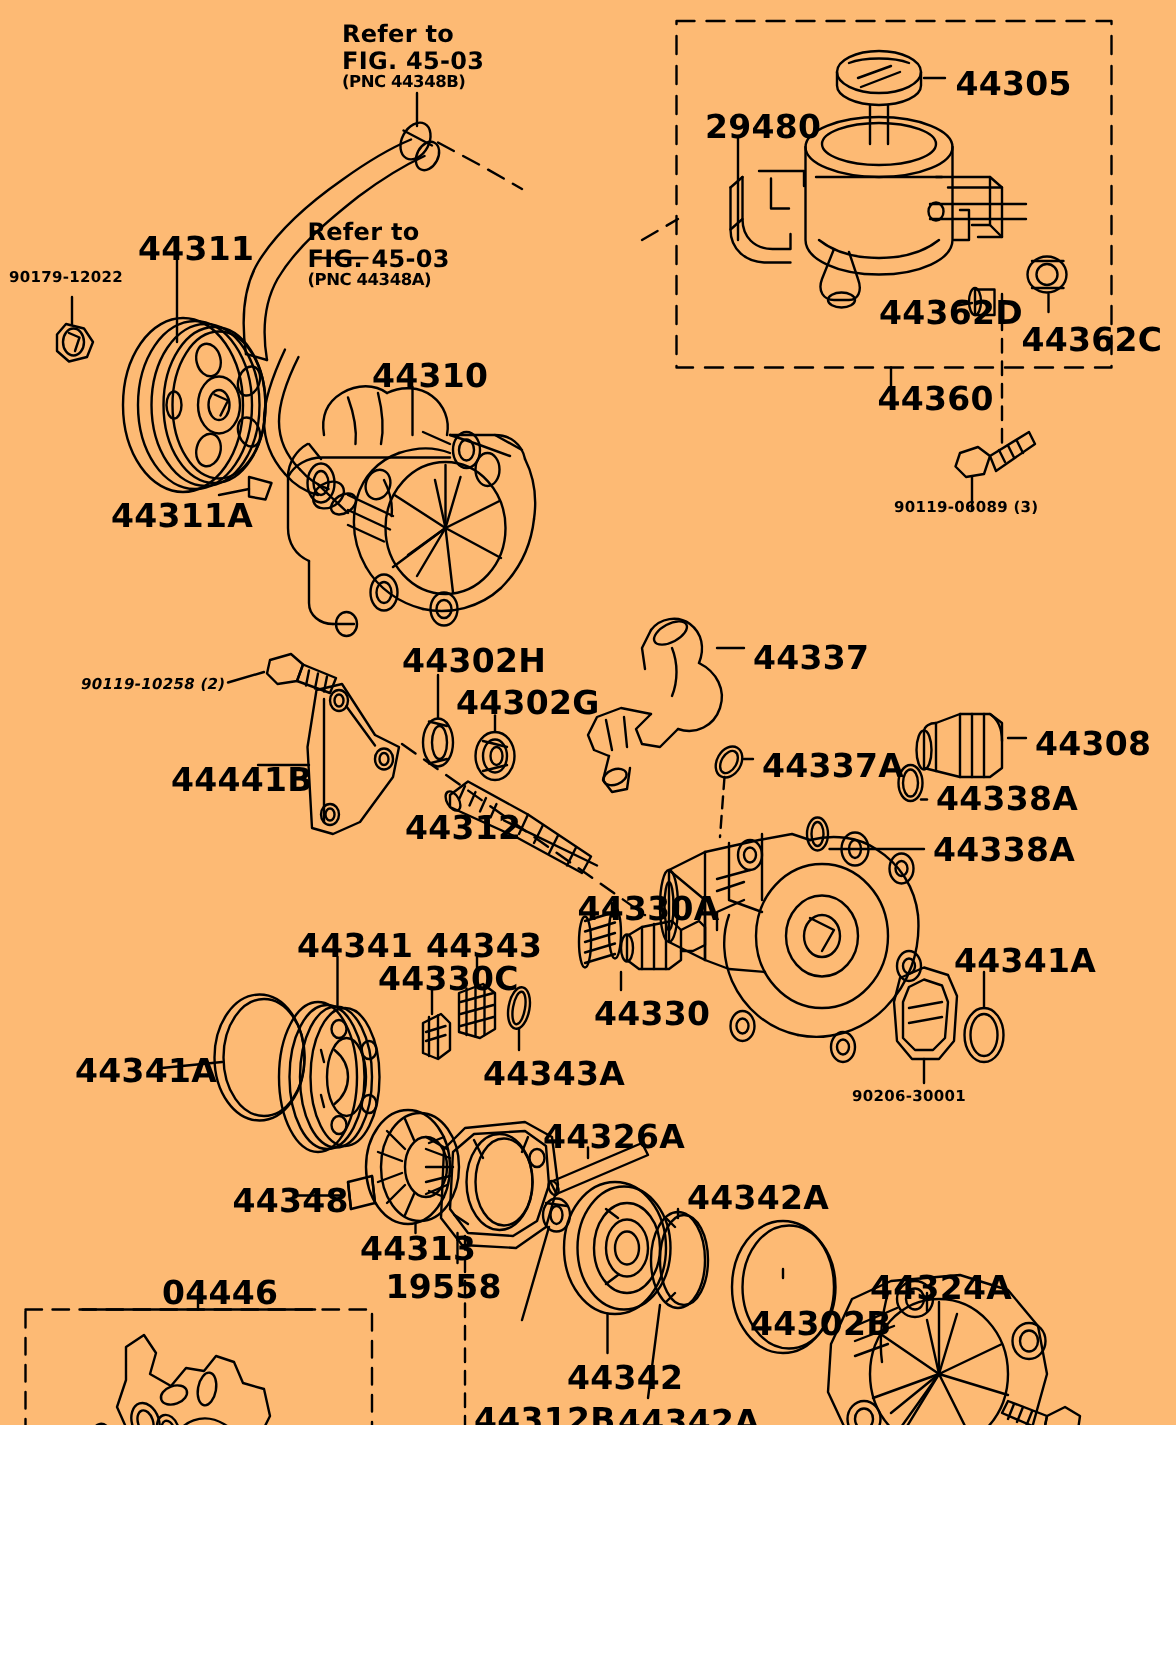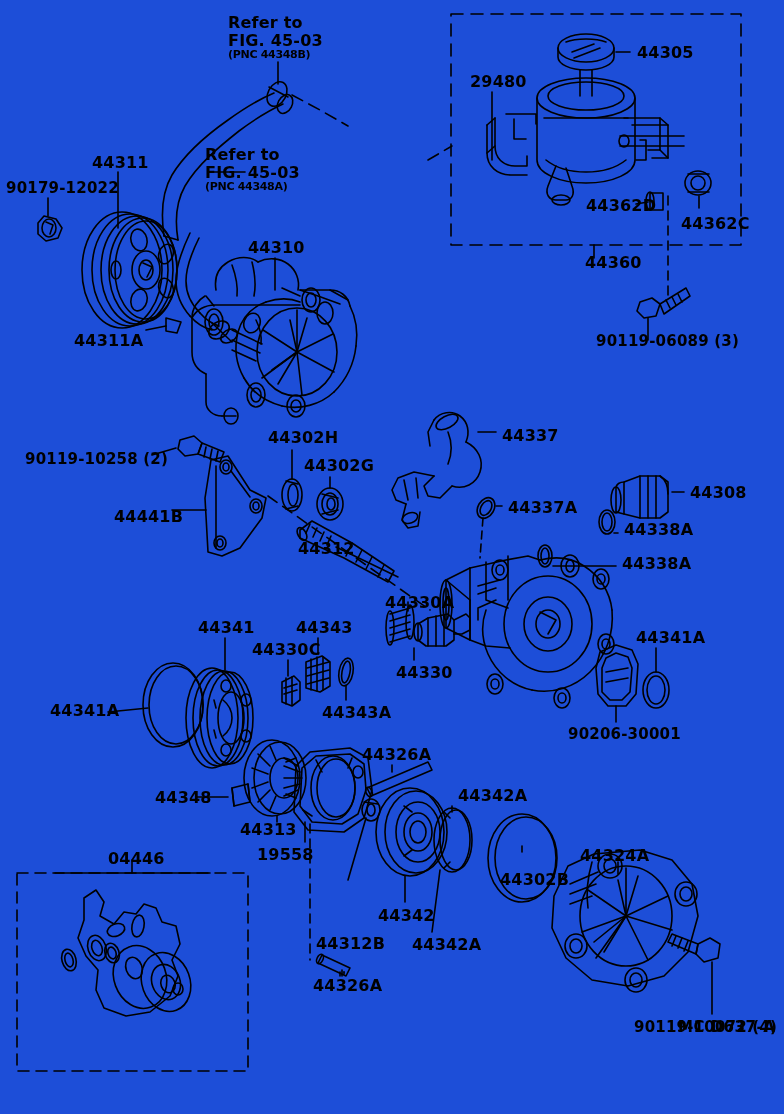--- a/index.html
+++ b/index.html
@@ -1,35 +1,35 @@
 <!DOCTYPE html>
 <html><head>
 <meta charset="utf-8">
 <title>Parts Diagram</title>
 <style>
   html,body{margin:0;padding:0;background:#ffffff;}
   #page{
     position:relative;
-    width:784px;height:1114px;
-    background:#1d4ed8;
+    width:784px;height:950px;
+    background:#fdba74;
     font-family:"DejaVu Sans","Liberation Sans",sans-serif;
     overflow:hidden;
   }
   #art{position:absolute;left:0;top:0;width:784px;height:1114px;}
   .lbl{
     position:absolute;
     font-family:"DejaVu Sans","Liberation Sans",sans-serif;
     font-weight:bold;
     color:#000;
     white-space:nowrap;
     letter-spacing:0.2px;
     line-height:1.05;
   }
-  .s17{font-size:16px;}
-  .s15{font-size:15px;}
+  .s17{font-size:22px;}
+  .s15{font-size:10px;}
   .ref{font-size:16px;font-weight:bold;line-height:1.12;}
   .ref .pnc{font-size:11px;letter-spacing:-0.3px;display:block;margin-top:-1px;}
   .footer{font-size:15px;font-weight:bold;letter-spacing:0.5px;}
 </style>
 </head>
 <body>
 
 <div id="page">
 
   <svg id="art" viewBox="0 0 784 1114" xmlns="http://www.w3.org/2000/svg">
@@ -538,36 +538,36 @@
       <div class="lbl s15" style="left: 6px; top: 181px;">90179-12022</div>
       <div class="lbl s17" style="left: 92px; top: 155px;">44311</div>
       <div class="lbl s17" style="left: 74px; top: 333px;">44311A</div>
       <div class="lbl s17" style="left: 248px; top: 240px;">44310</div>
       <div class="lbl s17" style="left: 637px; top: 45px;">44305</div>
       <div class="lbl s17" style="left: 470px; top: 74px;">29480</div>
       <div class="lbl s17" style="left: 586px; top: 198px;">44362D</div>
       <div class="lbl s17" style="left: 681px; top: 216px;">44362C</div>
       <div class="lbl s17" style="left: 585px; top: 255px;">44360</div>
       <div class="lbl s15" style="left: 596px; top: 334px;">90119-06089 (3)</div>
-      <div class="lbl s15" style="left: 25px; top: 452px;">90119-10258 (2)</div>
+      <div class="lbl s15" style="left: 54px; top: 452px; font-style: italic;">90119-10258 (2)</div>
       <div class="lbl s17" style="left: 114px; top: 509px;">44441B</div>
       <div class="lbl s17" style="left: 268px; top: 430px;">44302H</div>
       <div class="lbl s17" style="left: 304px; top: 458px;">44302G</div>
-      <div class="lbl s17" style="left: 298px; top: 541px;">44312</div>
+      <div class="lbl s17" style="left: 270px; top: 541px;">44312</div>
       <div class="lbl s17" style="left: 502px; top: 428px;">44337</div>
       <div class="lbl s17" style="left: 508px; top: 500px;">44337A</div>
       <div class="lbl s17" style="left: 690px; top: 485px;">44308</div>
       <div class="lbl s17" style="left: 624px; top: 522px;">44338A</div>
       <div class="lbl s17" style="left: 622px; top: 556px;">44338A</div>
       <div class="lbl s17" style="left: 385px; top: 595px;">44330A</div>
       <div class="lbl s17" style="left: 396px; top: 665px;">44330</div>
       <div class="lbl s17" style="left: 198px; top: 620px;">44341</div>
       <div class="lbl s17" style="left: 50px; top: 703px;">44341A</div>
       <div class="lbl s17" style="left: 252px; top: 642px;">44330C</div>
-      <div class="lbl s17" style="left: 296px; top: 620px;">44343</div>
+      <div class="lbl s17" style="left: 284px; top: 620px;">44343</div>
       <div class="lbl s17" style="left: 322px; top: 705px;">44343A</div>
       <div class="lbl s17" style="left: 636px; top: 630px;">44341A</div>
       <div class="lbl s15" style="left: 568px; top: 727px;">90206-30001</div>
       <div class="lbl s17" style="left: 155px; top: 790px;">44348</div>
       <div class="lbl s17" style="left: 240px; top: 822px;">44313</div>
       <div class="lbl s17" style="left: 257px; top: 847px;">19558</div>
       <div class="lbl s17" style="left: 362px; top: 747px;">44326A</div>
       <div class="lbl s17" style="left: 316px; top: 936px;">44312B</div>
       <div class="lbl s17" style="left: 378px; top: 908px;">44342</div>
       <div class="lbl s17" style="left: 458px; top: 788px;">44342A</div>

